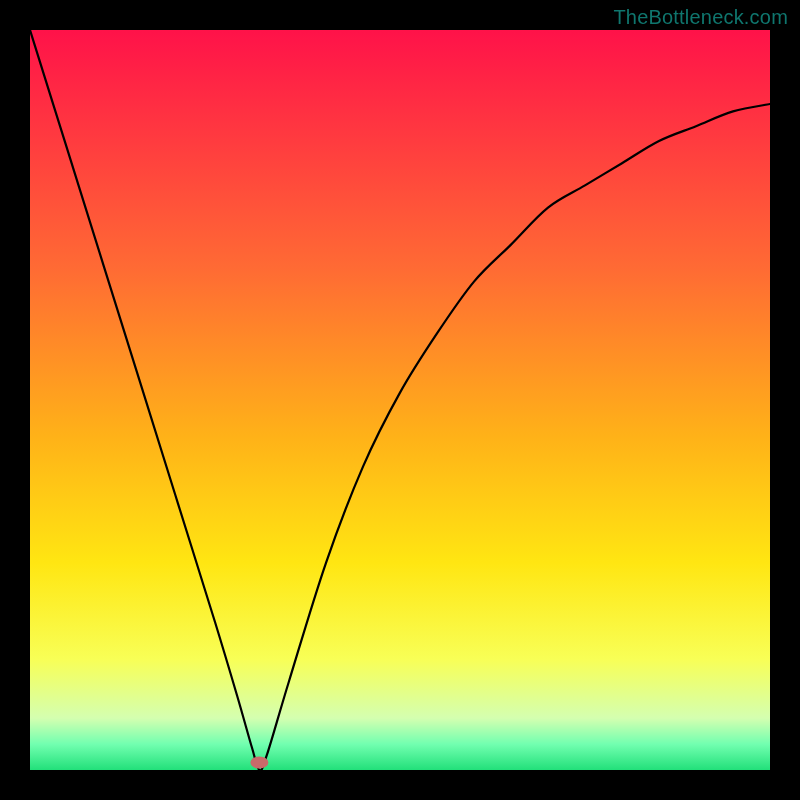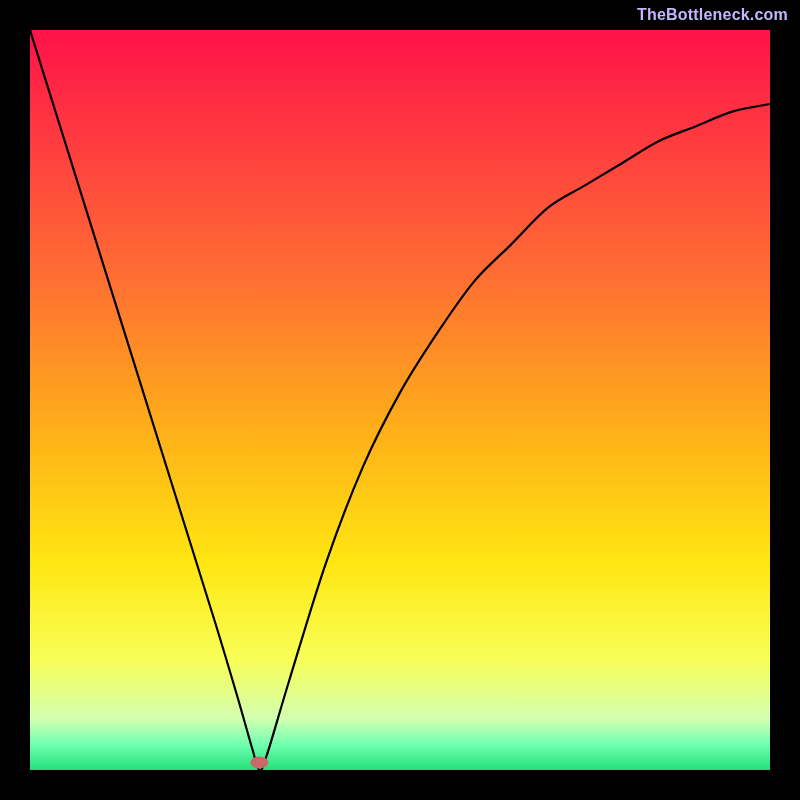--- a/index.html
+++ b/index.html
@@ -26,23 +26,23 @@
   }
   .plot-area svg {
     display: block;
     width: 100%;
     height: 100%;
   }
   .watermark {
     position: absolute;
     top: 6px;
     right: 12px;
-    color: #c4b5fd;
-    font-size: 16px;
-    font-weight: 700;
+    color: #0f766e;
+    font-size: 20px;
+    font-weight: 400;
     letter-spacing: 0.2px;
   }
 </style>
 </head>
 <body>
 
 <div class="frame">
   <div class="watermark">TheBottleneck.com</div>
   <div class="plot-area">
     <svg viewBox="0 0 740 740" preserveAspectRatio="none">

